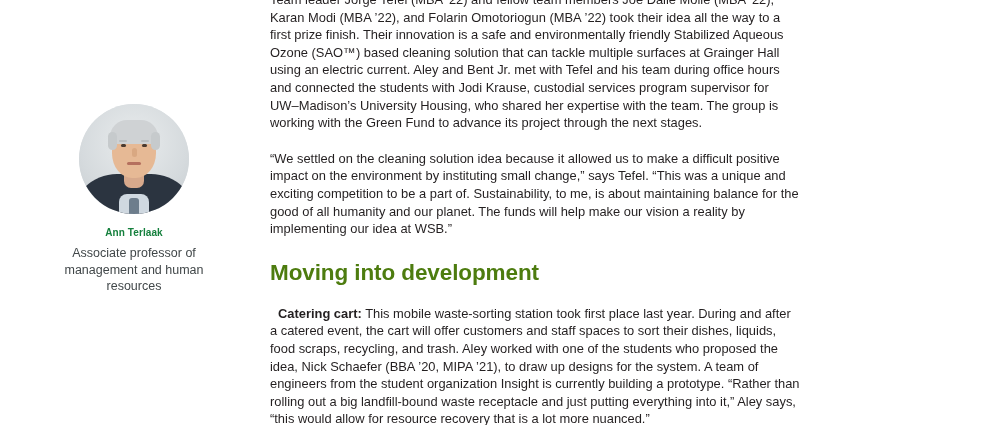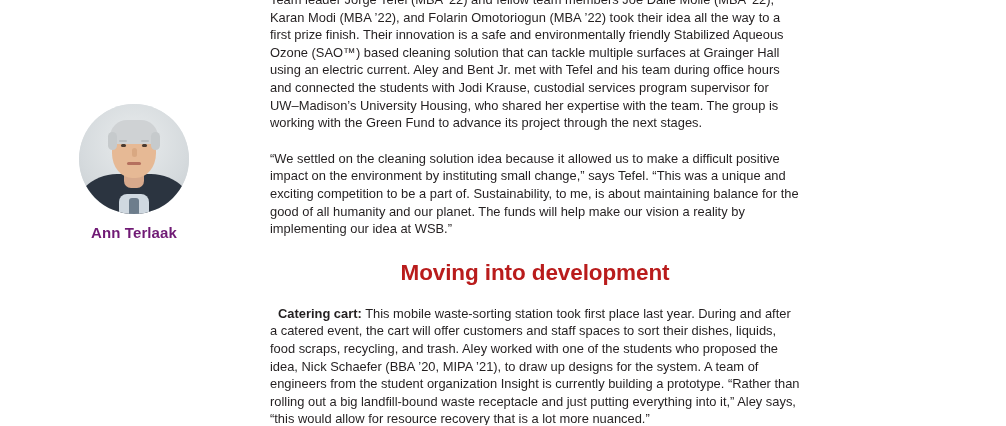--- a/index.html
+++ b/index.html
@@ -162,23 +162,23 @@
     border-radius: 3px;
   }
   .caption {
     position: absolute;
     left: 48px;
     top: 224px;
     width: 172px;
     text-align: center;
   }
   .caption-name {
-    font-size: 15px;
+    font-size: 10px;
     font-weight: bold;
-    color: #701a75;
+    color: #15803d;
     line-height: 18px;
     margin-bottom: 3px;
     letter-spacing: 0.1px;
   }
   .caption-role {
     font-size: 12.5px;
     color: #414749;
     line-height: 16.5px;
   }
 
@@ -208,23 +208,22 @@
   }
   .gap-1 { height: 18px; }
   .gap-2 { height: 22px; }
   .gap-3 { height: 19px; }
 
   h2.section-head {
     margin: 0;
     font-size: 22.5px;
     line-height: 26px;
     font-weight: bold;
-    color: #b91c1c;
+    color: #4d7c0f;
     letter-spacing: -0.1px;
-    text-align: center;
   }
   .lead-in { font-weight: bold; margin-left: 8px; }
 
   .fade-mask {
     position: absolute;
     left: 0;
     bottom: 0;
     width: 1006px;
     height: 1px;
     background: #ffffff;
@@ -252,20 +251,21 @@
         <div class="ph-brow r"></div>
         <div class="ph-eye l"></div>
         <div class="ph-eye r"></div>
         <div class="ph-nose"></div>
         <div class="ph-mouth"></div>
       </div>
     </div>
 
     <div class="caption">
       <div class="caption-name">Ann Terlaak</div>
+      <div class="caption-role">Associate professor of management and human resources</div>
     </div>
 
   </div>
 
   <div class="article">
 
     <div class="clip-top">
 
       <p class="para">Team leader Jorge Tefel (MBA ’22) and fellow team members Joe Dalle Molle (MBA ’22), Karan Modi (MBA ’22), and Folarin Omotoriogun (MBA ’22) took their idea all the way to a first prize finish. Their innovation is a safe and environmentally friendly Stabilized Aqueous Ozone (SAO™) based cleaning solution that can tackle multiple surfaces at Grainger Hall using an electric current. Aley and Bent Jr. met with Tefel and his team during office hours and connected the students with Jodi Krause, custodial services program supervisor for UW–Madison’s University Housing, who shared her expertise with the team. The group is working with the Green Fund to advance its project through the next stages.</p>
 

